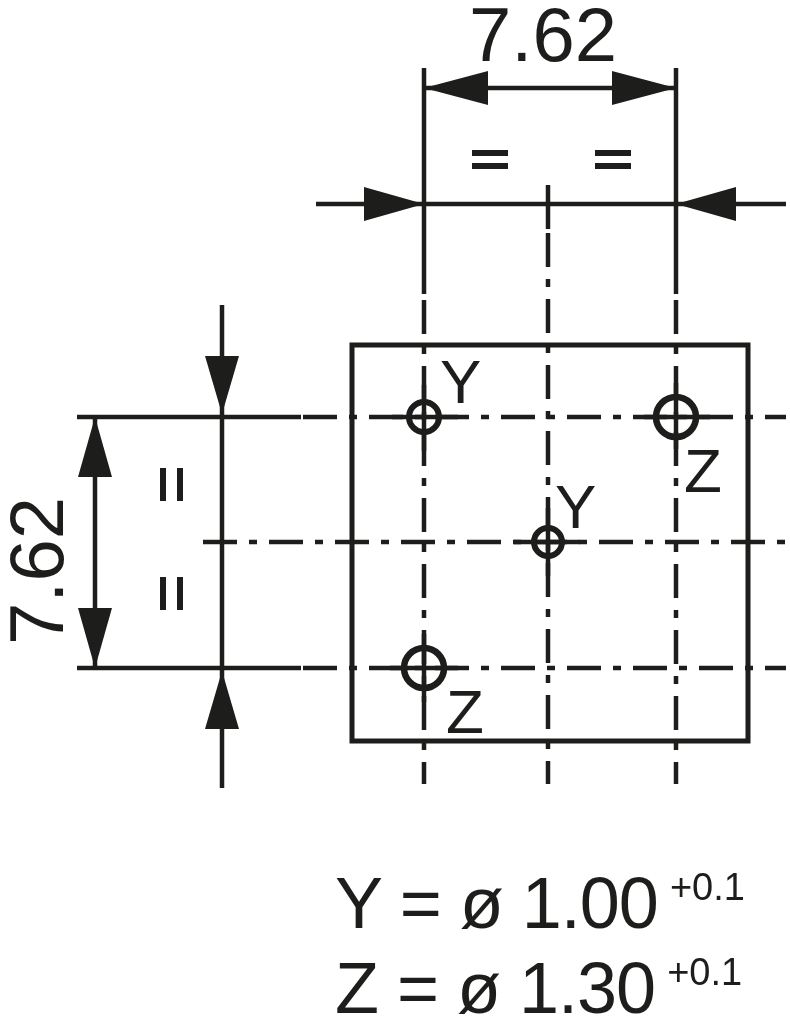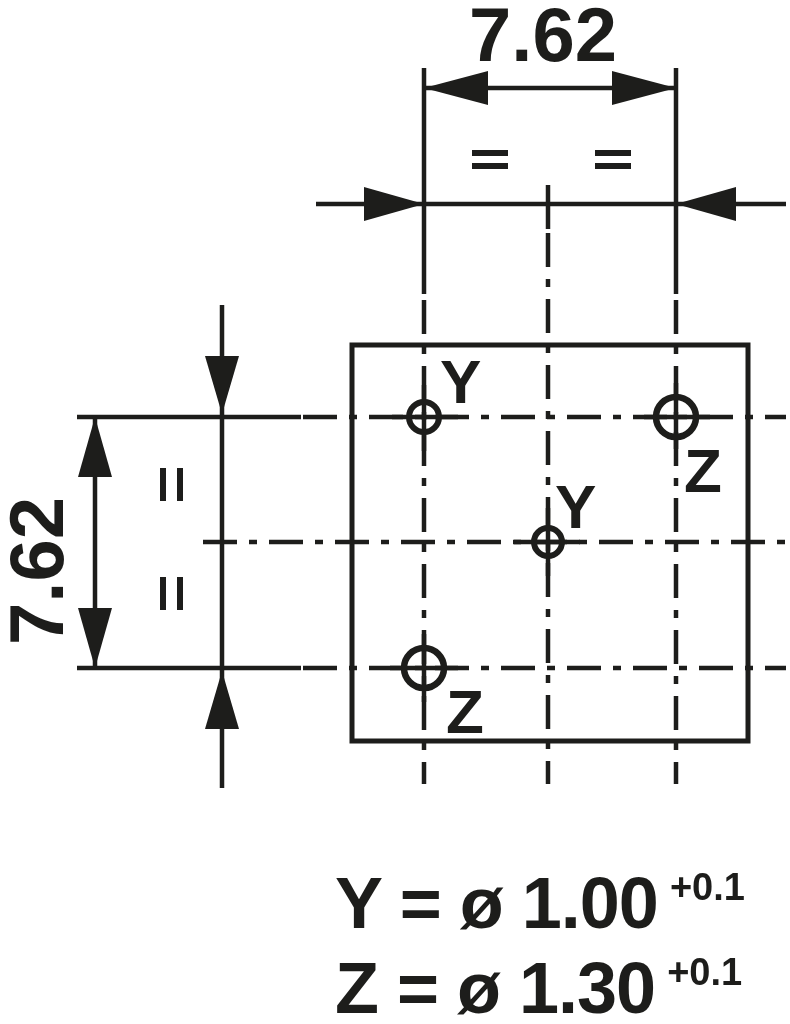--- a/index.html
+++ b/index.html
@@ -1,17 +1,17 @@
 <!DOCTYPE html>
 <html style="--line: #1d1d1b; --background: #ffffff;"><head>
 <meta charset="utf-8">
 <style>
   :root { --line:#1d1d1b; --background:#ffffff; }
   html,body { margin:0; padding:0; background:var(--background); }
-  .stage { width:790px; height:1024px; background:var(--background);font-weight:bold; }
+  .stage { width:790px; height:1024px; background:var(--background); }
   svg { display:block; color:var(--line); }
   svg text {
     font-family:"Liberation Sans","DejaVu Sans",sans-serif;
     fill:currentColor;
   }
   .s   { stroke:currentColor; stroke-width:4.5; fill:none; stroke-linecap:butt; }
   .sq  { stroke:currentColor; stroke-width:5;   fill:none; }
   .cl  { stroke:currentColor; stroke-width:4.5; fill:none; stroke-dasharray:34 12 8 12; }
   .ah  { fill:currentColor; stroke:none; }
   .bar { fill:currentColor; stroke:none; }

